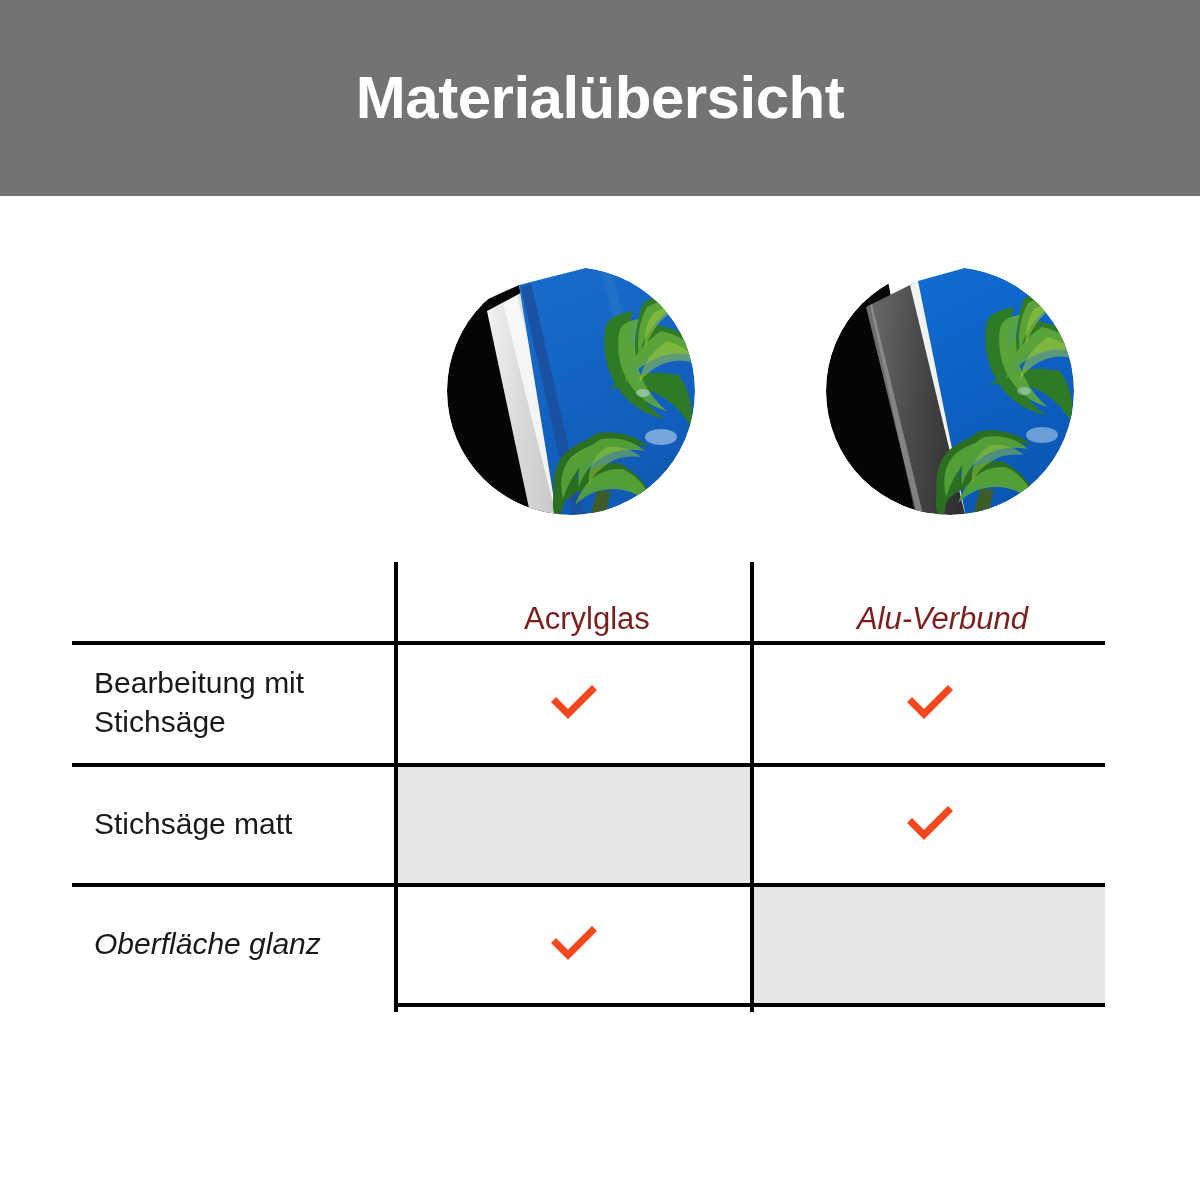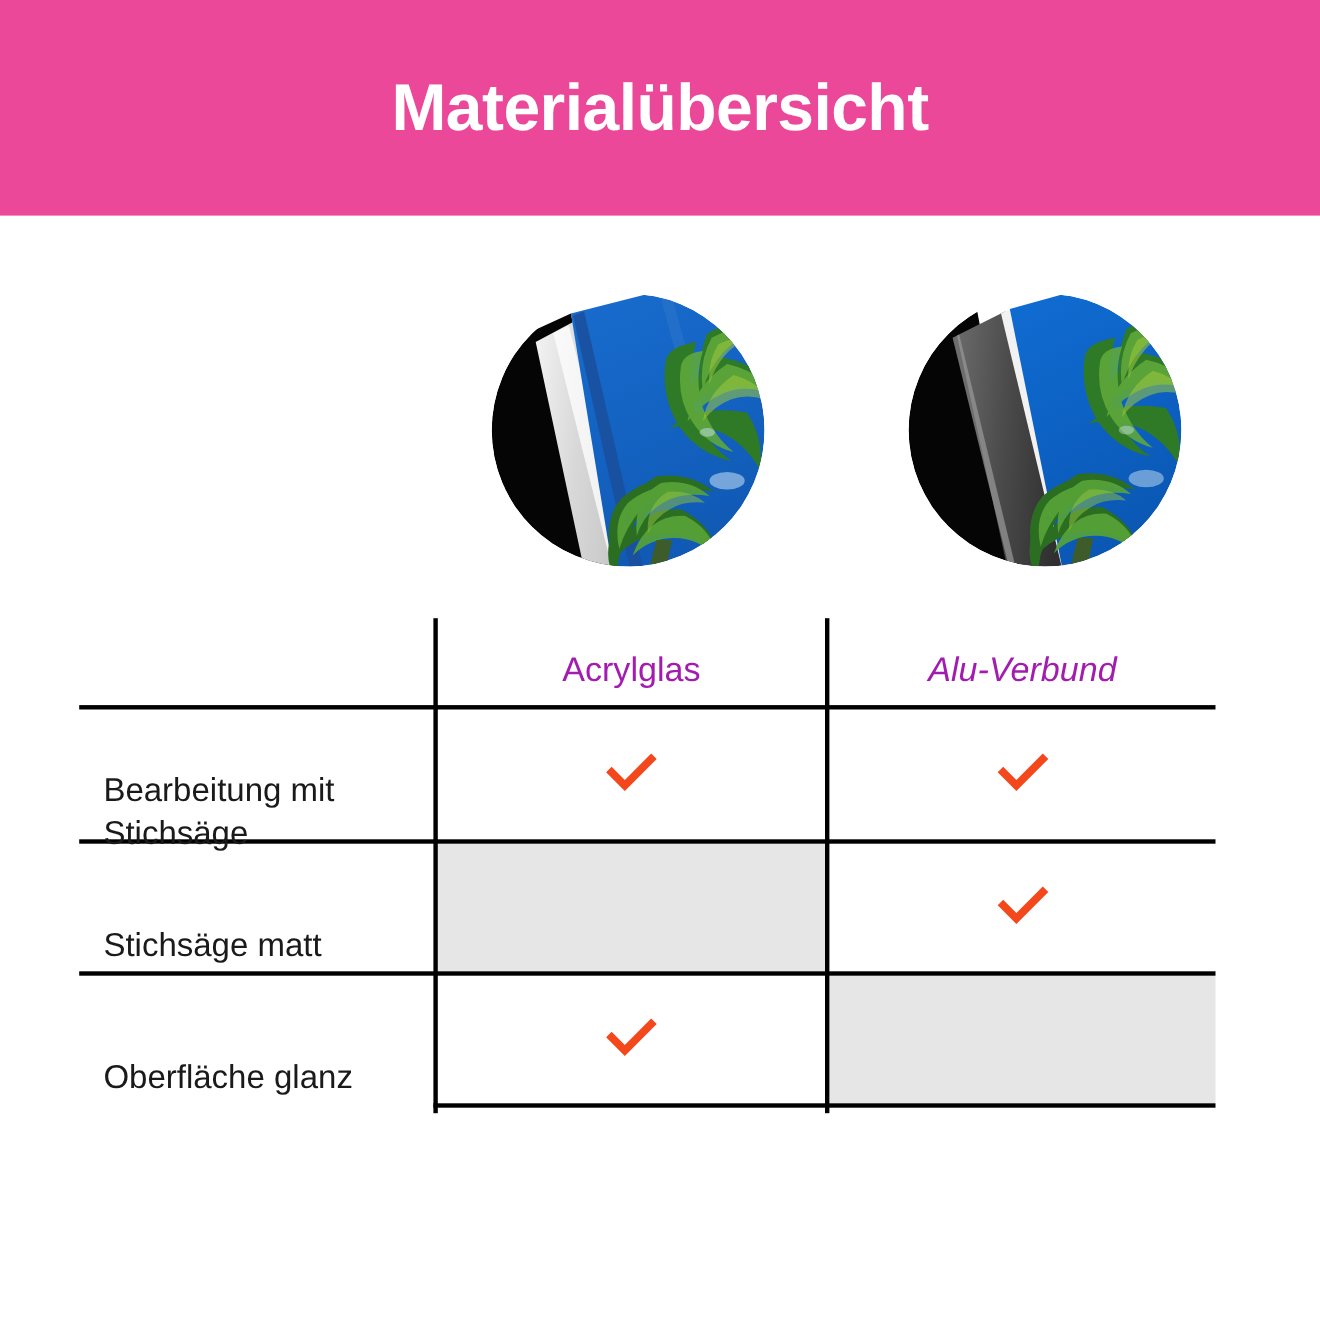--- a/index.html
+++ b/index.html
@@ -22,21 +22,21 @@
     background: #ffffff;
   }
 
   
   #header-bar {
     position: absolute;
     left: 0;
     top: 0;
     width: 1200px;
     height: 196px;
-    background: #ec4899;
+    background: #737373;
   }
   #header-title {
     position: absolute;
     left: 0;
     top: 0;
     width: 1200px;
     height: 196px;
     display: flex;
     align-items: center;
     justify-content: center;
@@ -94,46 +94,46 @@
 
   .shade-cell {
     position: absolute;
     background: #e6e6e6;
   }
   #shade-acryl-matt  { left: 326px; top: 207px; width: 352px; height: 116px; }
   #shade-alu-glanz   { left: 682px; top: 327px; width: 351px; height: 116px; }
 
   .col-header {
     position: absolute;
-    top: 8px;
+    top: 18px;
     height: 81px;
     display: flex;
     align-items: center;
     justify-content: center;
     font-size: 31px;
-    color: #a21caf;
+    color: #7f1d1d;
     white-space: nowrap;
+    margin-left: 13px;
   }
   #colhead-acrylglas  { left: 326px; width: 352px; }
   #colhead-aluverbund { left: 682px; width: 351px; font-style: italic; }
 
   .row-label {
     position: absolute;
     left: 22px;
     width: 300px;
     display: flex;
     align-items: center;
     font-size: 30px;
     color: #1a1a1a;
     line-height: 1.3;
-    margin-top: 36px;
   }
   #rowlabel-0 { top: 81px;  height: 122px; }
   #rowlabel-1 { top: 203px; height: 120px; }
-  #rowlabel-2 { top: 323px; height: 120px; }
+  #rowlabel-2 { top: 323px; height: 120px; font-style: italic; }
 
   .cell {
     position: absolute;
     display: flex;
     align-items: center;
     justify-content: center;
   }
   .cell-col0 { left: 326px; width: 352px; }
   .cell-col1 { left: 682px; width: 351px; }
   .cell-r0 { top: 81px;  height: 122px; }

